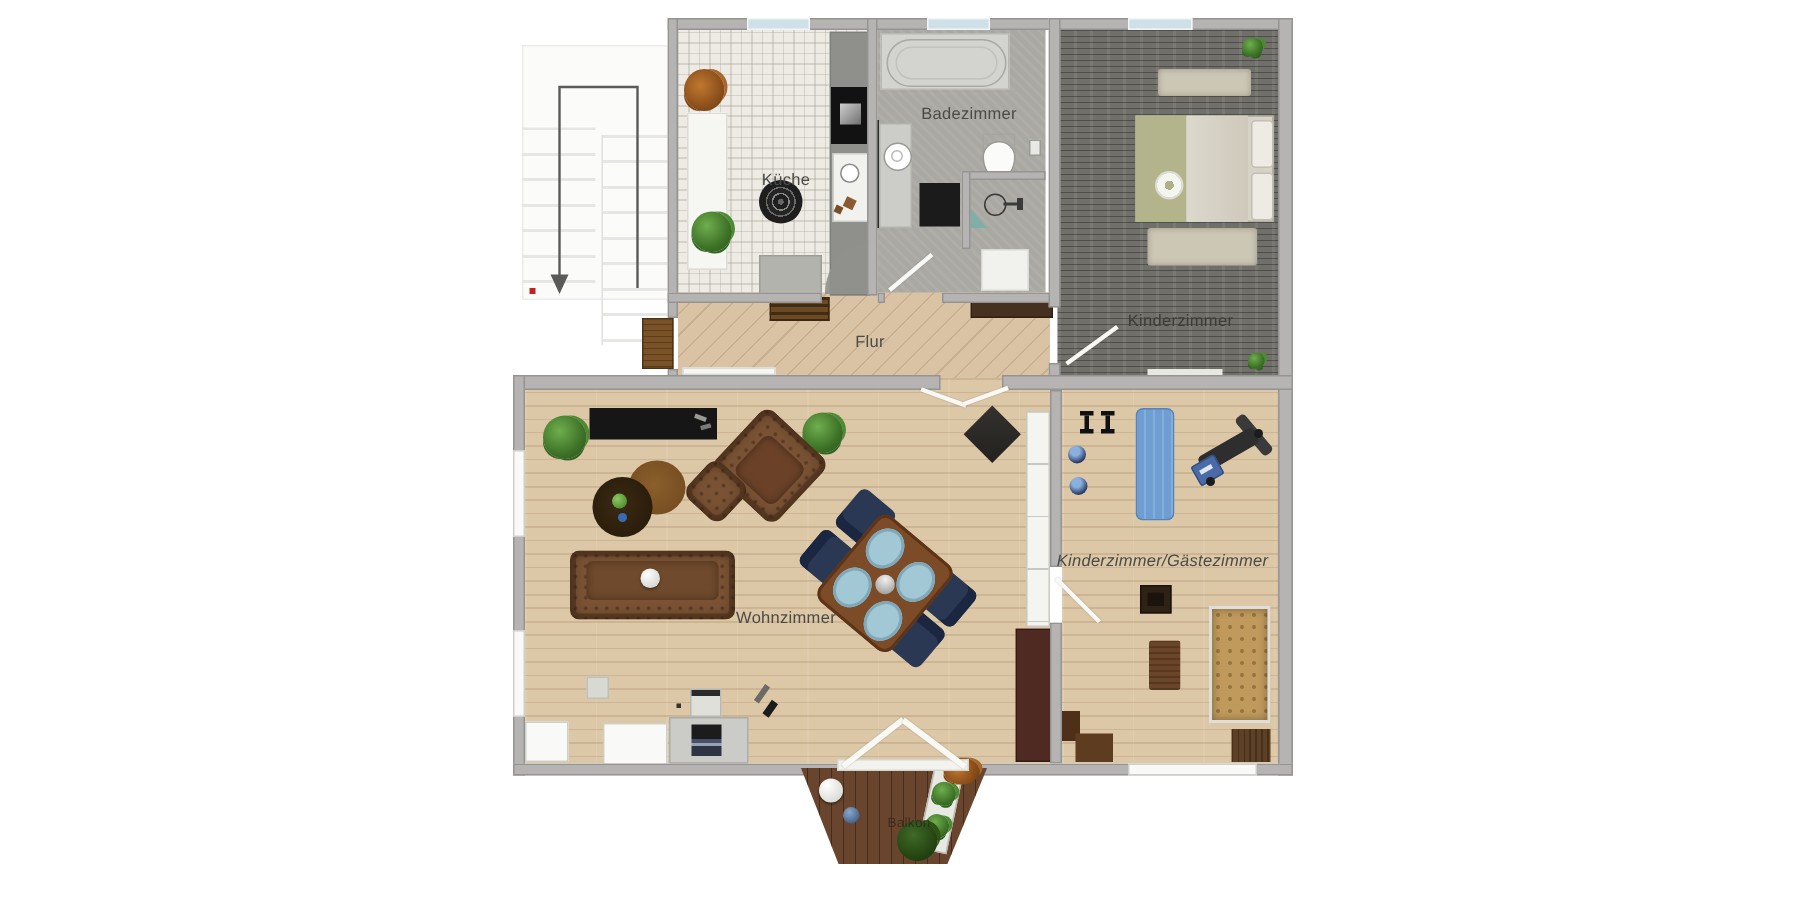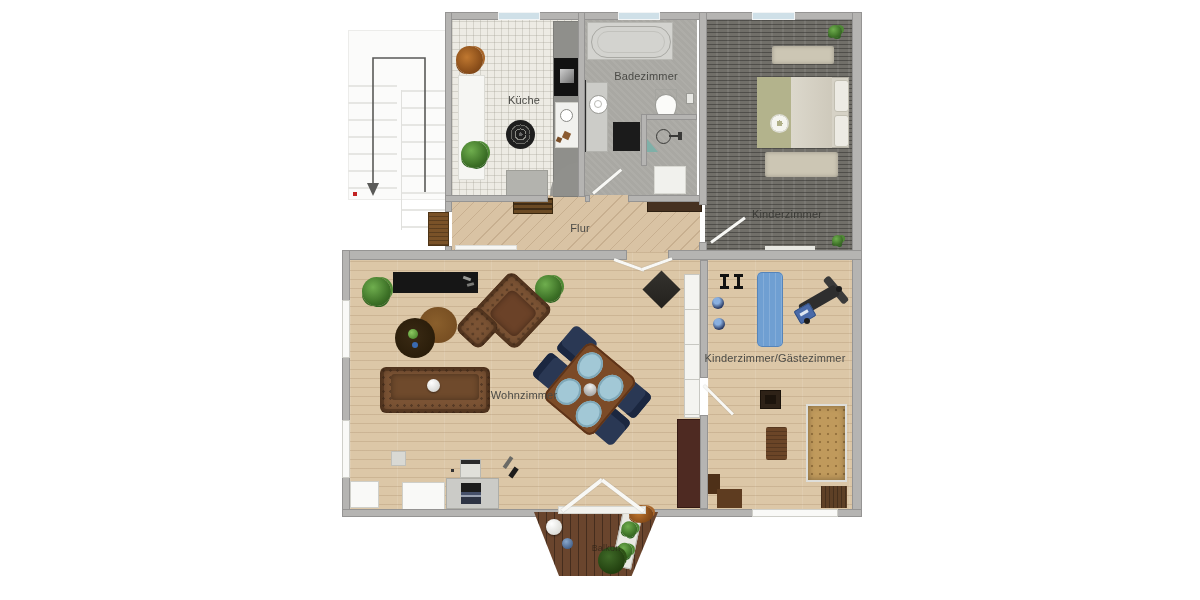--- a/index.html
+++ b/index.html
@@ -257,21 +257,21 @@
   <div class="abs" style="left:617px;top:512px;width:20px;height:56px;background:#e9e9e3;border:1px solid #b9b9b3;box-sizing:border-box;transform:rotate(12deg);">
     <div class="plant abs" style="left:1px;top:8px;width:16px;height:16px;"></div>
     <div class="plant abs" style="left:1px;top:30px;width:16px;height:16px;"></div>
   </div>
   <div class="plant-dry abs" style="left:629px;top:505px;width:24px;height:18px;"></div>
   <div class="abs ball" style="left:598px;top:547px;width:27px;height:27px;background:radial-gradient(circle at 40% 35%,#3f6a28,#22400f 70%);box-shadow:5px -3px 0 -3px #2e5216;"></div>
   <div class="abs" style="left:558px;top:506px;width:88px;height:8px;background:#f2f2ee;border:1px solid #d6d6d0;box-sizing:border-box;"></div>
   <div class="swing" style="left:562px;top:509px;width:51px;height:4px;transform:rotate(-38deg);transform-origin:left center;"></div>
   <div class="swing" style="left:602px;top:478px;width:52px;height:4px;transform:rotate(37deg);transform-origin:left center;"></div>
 
-  <div class="room-label" style="left:524px;top:100px;">Küche</div>
+  <div class="room-label" style="left:524px;top:120px;">Küche</div>
   <div class="room-label" style="left:646px;top:76px;">Badezimmer</div>
   <div class="room-label" style="left:787px;top:214px;color:#3c3c38;">Kinderzimmer</div>
   <div class="room-label" style="left:580px;top:228px;">Flur</div>
-  <div class="room-label" style="left:524px;top:395px;">Wohnzimmer</div>
-  <div class="room-label" style="left:775px;top:358px;">Kinderzimmer/Gästezimmer</div>
+  <div class="room-label" style="left:524px;top:412px;">Wohnzimmer</div>
+  <div class="room-label" style="left:775px;top:374px;font-style:italic;">Kinderzimmer/Gästezimmer</div>
   <div class="room-label" style="left:606px;top:548px;font-size:9px;color:rgba(40,32,22,.65);">Balkon</div>
 
 </div>
 
 </body></html>

